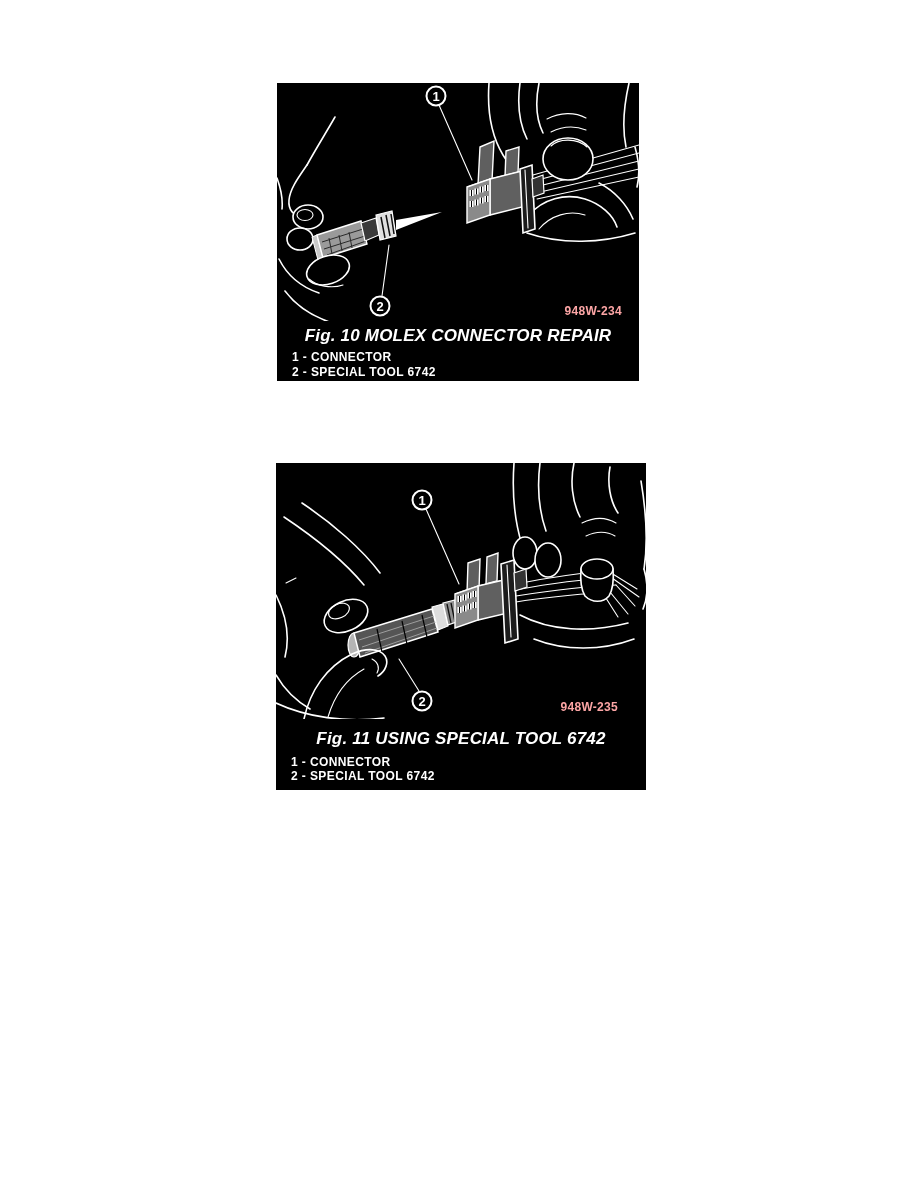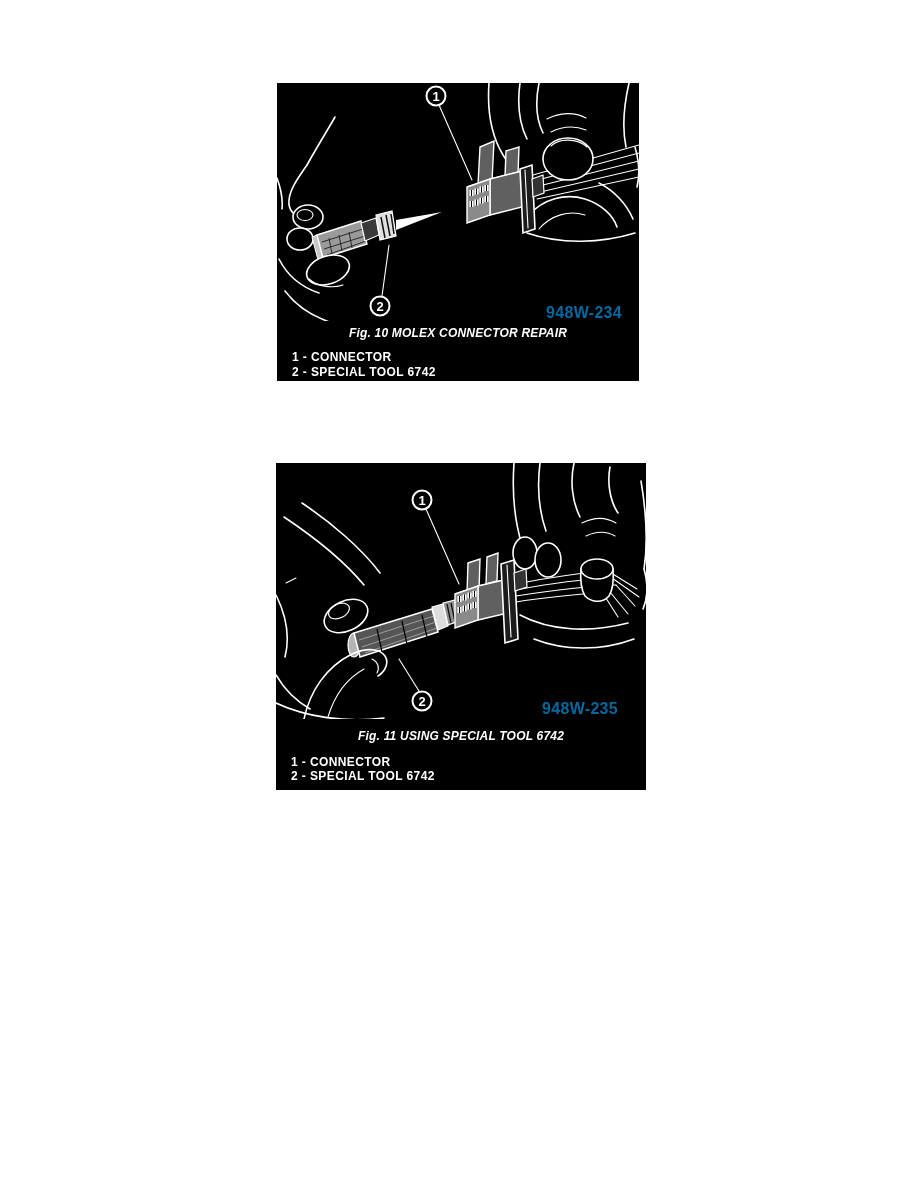--- a/index.html
+++ b/index.html
@@ -2,25 +2,25 @@
 <html><head>
 <meta charset="utf-8">
 <style>
   html,body{margin:0;padding:0;background:#fff;}
   .page{position:relative;width:918px;height:1188px;background:#ffffff;overflow:hidden;
         font-family:"Liberation Sans",sans-serif;}
   .panel{position:absolute;background:#000;overflow:hidden;}
   .panel-1{left:277px;top:83px;width:362px;height:298px;}
   .panel-2{left:276px;top:463px;width:370px;height:327px;}
   .art{position:absolute;left:0;top:0;display:block;}
-  .fig-code{position:absolute;color:#0369a1;font-weight:bold;font-size:16px;letter-spacing:.3px;}
+  .fig-code{position:absolute;color:#fca5a5;font-weight:bold;font-size:12px;letter-spacing:.3px;}
   .code-1{right:17px;top:221px;}
   .code-2{right:28px;top:237px;}
   .fig-caption{position:absolute;left:0;width:100%;text-align:center;color:#fff;
-               font-weight:bold;font-style:italic;font-size:12px;letter-spacing:.2px;}
+               font-weight:bold;font-style:italic;font-size:17px;letter-spacing:.2px;}
   .cap-1{top:243px;}
   .cap-2{top:266px;font-style:italic;}
   .legend-line{position:absolute;left:15px;color:#fff;font-weight:bold;font-size:12px;letter-spacing:.4px;}
   .p1-l1{top:267px;} .p1-l2{top:282px;}
   .p2-l1{top:292px;} .p2-l2{top:306px;}
   svg .ln{stroke:#fff;stroke-width:1.6;fill:none;stroke-linecap:round;}
   svg .thin{stroke:#fff;stroke-width:1.1;fill:none;stroke-linecap:round;}
   svg .callout-circle{fill:#000;stroke:#fff;stroke-width:2;}
   svg text{font-family:"Liberation Sans",sans-serif;font-weight:bold;font-size:13px;fill:#fff;text-anchor:middle;}
 </style>

